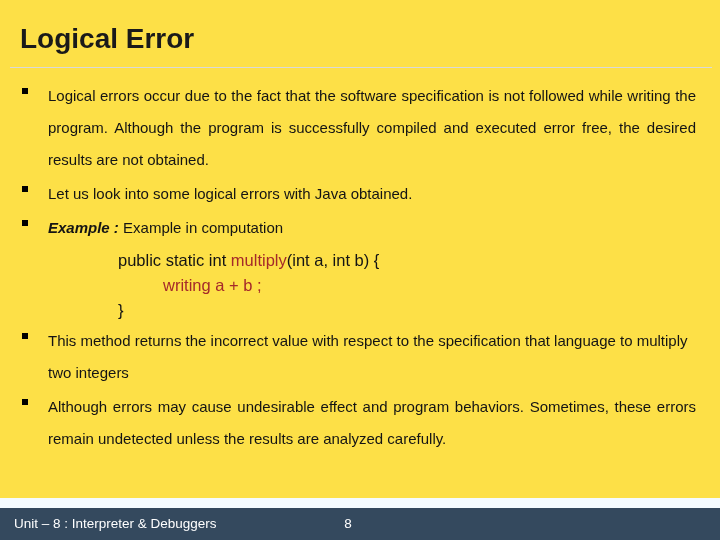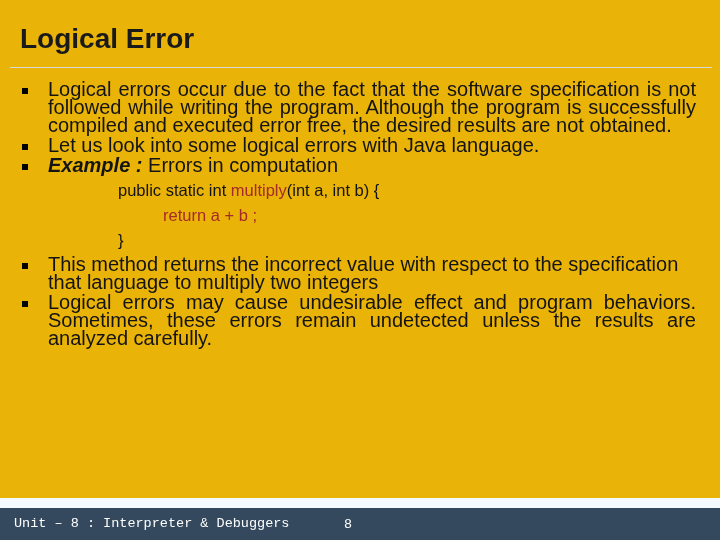--- a/index.html
+++ b/index.html
@@ -13,21 +13,21 @@
     font-family: "Liberation Sans", sans-serif;
     overflow: hidden;
     position: relative;
   }
 
   .slide {
     position: absolute;
     inset: 0;
     width: 720px;
     height: 540px;
-    background: #eab308;
+    background: #fde047;
   }
 
   
   .title-area {
     position: absolute;
     left: 20px;
     top: 22px;
     width: 680px;
     height: 44px;
   }
@@ -63,22 +63,22 @@
   }
   .bullet-mark {
     position: absolute;
     left: 2px;
     top: 8px;
     width: 6px;
     height: 6px;
     background: #000000;
   }
   .bullet-text {
-    font-size: 20px;
-    line-height: 18px;
+    font-size: 15px;
+    line-height: 32px;
     color: #141414;
     text-align: justify;
     text-justify: inter-word;
   }
   .bullet-text.nojustify {
     text-align: left;
   }
   .bullet-text .lead-em {
     font-weight: bold;
     font-style: italic;
@@ -117,21 +117,20 @@
     background: #34495e;
     color: #ffffff;
   }
   .footer-left {
     position: absolute;
     left: 14px;
     top: 7px;
     font-size: 13.5px;
     line-height: 18px;
     white-space: nowrap;
-    font-family: Liberation Mono, monospace;
   }
   .footer-page {
     position: absolute;
     left: 338px;
     top: 7px;
     width: 20px;
     text-align: center;
     font-size: 13.5px;
     line-height: 18px;
   }
@@ -156,42 +155,42 @@
 
   <div class="body-area">
 
     <div class="bullet-row">
       <span class="bullet-mark"></span>
       <div class="bullet-text">Logical errors occur due to the fact that the software specification is not followed while writing the program. Although the program is successfully compiled and executed error free, the desired results are not obtained.</div>
     </div>
 
     <div class="bullet-row">
       <span class="bullet-mark"></span>
-      <div class="bullet-text nojustify">Let us look into some logical errors with Java language.</div>
-    </div>
-
-    <div class="bullet-row">
-      <span class="bullet-mark"></span>
-      <div class="bullet-text nojustify"><span class="lead-em">Example :</span><span> Errors in computation</span></div>
+      <div class="bullet-text nojustify">Let us look into some logical errors with Java obtained.</div>
+    </div>
+
+    <div class="bullet-row">
+      <span class="bullet-mark"></span>
+      <div class="bullet-text nojustify"><span class="lead-em">Example :</span><span> Example in computation</span></div>
     </div>
 
     <div class="code-block">
       <div class="code-line-1"><span>public static int </span><span class="kw-red">multiply</span><span>(int a, int b) {</span></div>
-      <div class="code-line-2 kw-red">return a + b ;</div>
+      <div class="code-line-2 kw-red">writing a + b ;</div>
       <div class="code-line-3">}</div>
     </div>
 
     <div class="bullet-row">
       <span class="bullet-mark"></span>
       <div class="bullet-text nojustify">This method returns the incorrect value with respect to the specification that language to multiply two integers</div>
     </div>
 
     <div class="bullet-row">
       <span class="bullet-mark"></span>
-      <div class="bullet-text">Logical errors may cause undesirable effect and program behaviors. Sometimes, these errors remain undetected unless the results are analyzed carefully.</div>
+      <div class="bullet-text">Although errors may cause undesirable effect and program behaviors. Sometimes, these errors remain undetected unless the results are analyzed carefully.</div>
     </div>
 
   </div>
 
   <div class="footer-tint"></div>
 
   <div class="footer">
     <div class="footer-left">Unit – 8 : Interpreter &amp; Debuggers</div>
     <div class="footer-page">8</div>
   </div>

